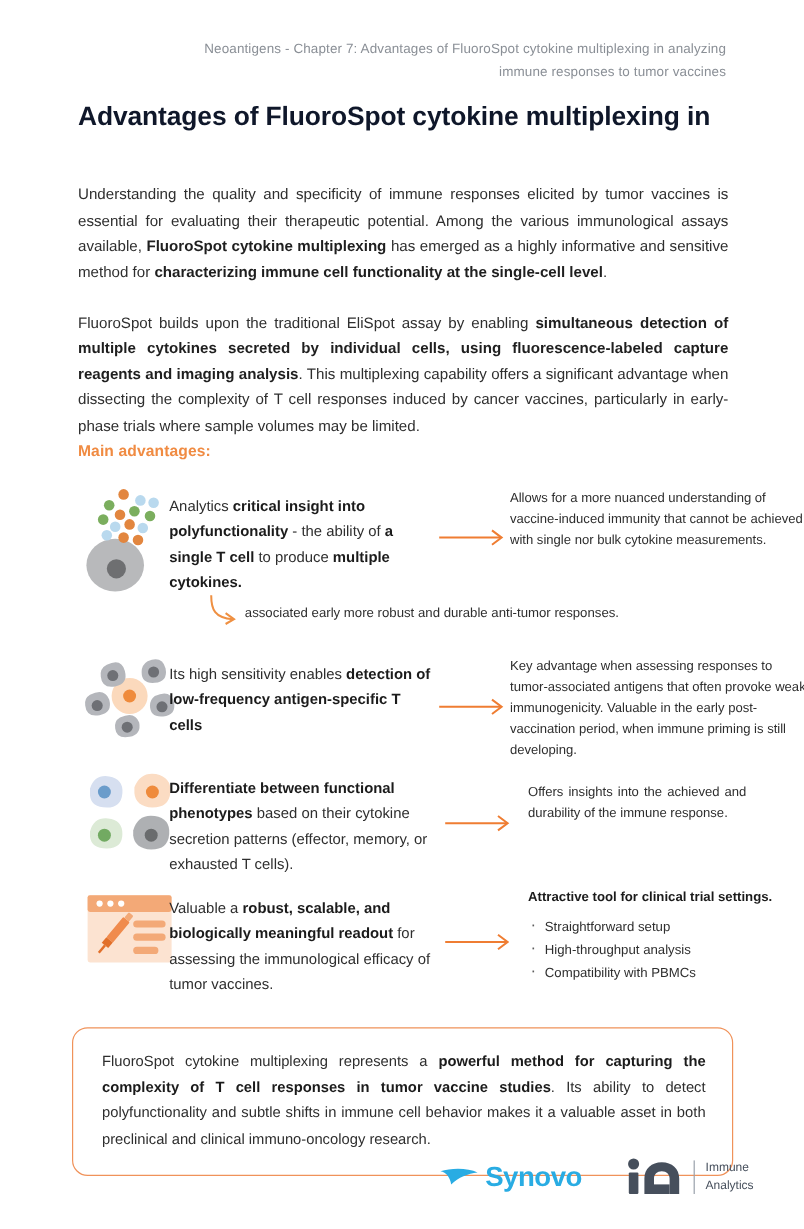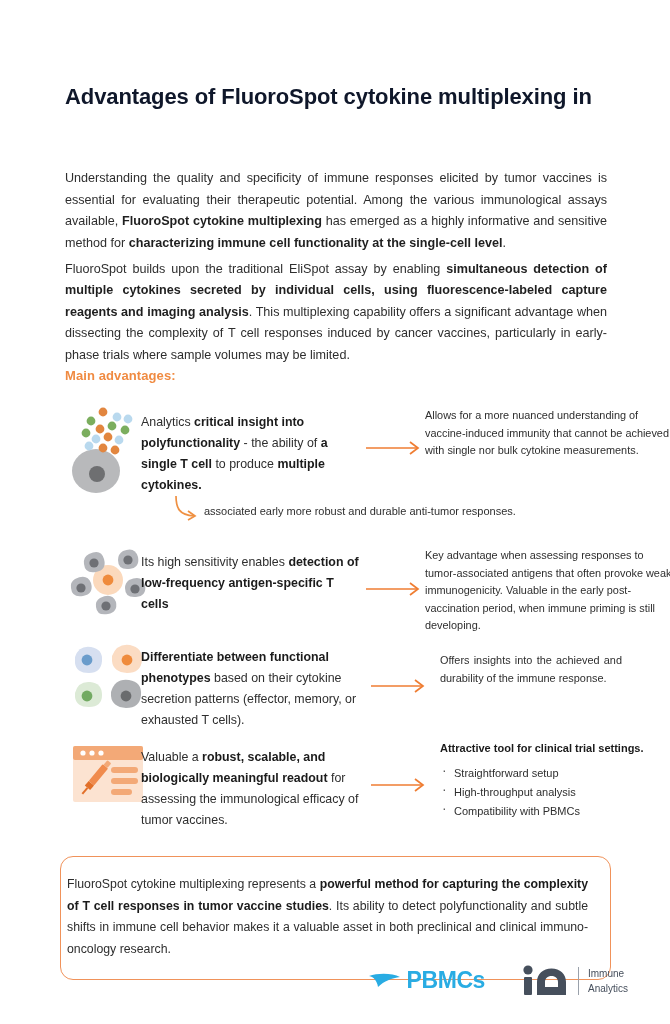--- a/index.html
+++ b/index.html
@@ -57,21 +57,21 @@
   .para {
     position: absolute;
     left: 65px;
     width: 542px;
     font-size: 12.6px;
     line-height: 21.5px;
     color: #2e2e2e;
     text-align: justify;
   }
   .para b { font-weight: bold; color: #1f1f1f; }
-  #para1 { top: 156px; margin-top: 12px; }
+  #para1 { top: 140px; margin-top: 12px; }
   #para2 { top: 246px; }
 
   
   .section-heading {
     position: absolute;
     top: 368px;
     left: 65px;
     font-size: 13px;
     font-weight: bold;
     color: #f08b42;
@@ -189,21 +189,21 @@
 
   
   .callout {
     position: absolute;
     left: 60px;
     top: 856px;
     width: 551px;
     box-sizing: border-box;
     border: 1.4px solid #f0925a;
     border-radius: 13px;
-    padding: 17px 22px 19px 6px;
+    padding: 17px 22px 19px 24px;
     font-size: 12.3px;
     line-height: 21.5px;
     color: #2e2e2e;
     text-align: justify;
   }
   .callout b { font-weight: bold; color: #1b1b1b; }
 
   
   .footer {
     position: absolute;
@@ -243,20 +243,24 @@
     font-size: 10px;
     line-height: 15px;
     color: #464f5c;
   }
 </style>
 </head>
 <body>
 
 <div class="page">
 
+  <div class="running-header">
+    <span>Neoantigens - Chapter 7: Advantages of FluoroSpot cytokine multiplexing in analyzing</span><br>
+    <span>immune responses to tumor vaccines</span>
+  </div>
 
   <h1 class="doc-title">
     <span class="ln">Advantages of FluoroSpot cytokine multiplexing in</span>
   </h1>
 
   <p class="para" id="para1"><span>Understanding the quality and specificity of immune responses elicited by tumor vaccines is essential for evaluating their therapeutic potential. Among the various immunological assays available, </span><b>FluoroSpot cytokine multiplexing</b><span> has emerged as a highly informative and sensitive method for </span><b>characterizing immune cell functionality at the single-cell level</b><span>.</span></p>
 
   <p class="para" id="para2"><span>FluoroSpot builds upon the traditional EliSpot assay by enabling </span><b>simultaneous detection of multiple cytokines secreted by individual cells, using fluorescence-labeled capture reagents and imaging analysis</b><span>. This multiplexing capability offers a significant advantage when dissecting the complexity of T cell responses induced by cancer vaccines, particularly in early-phase trials where sample volumes may be limited.</span></p>
 
   <div class="section-heading">Main advantages:</div>
@@ -386,21 +390,21 @@
     </div>
   </div>
 
   <div class="callout"><span>FluoroSpot cytokine multiplexing represents a </span><b>powerful method for capturing the complexity of T cell responses in tumor vaccine studies</b><span>. Its ability to detect polyfunctionality and subtle shifts in immune cell behavior makes it a valuable asset in both preclinical and clinical immuno-oncology research.</span></div>
 
   <div class="footer">
     <div class="logo-synovo">
       <svg width="33" height="22" viewBox="0 0 33 22">
         <path d="M1 6 C10 3 24 3 32 7 C24 8 16 11 10 17 C9 11 6 7 1 6z" fill="#29ace3"></path>
       </svg>
-      <span class="wordmark">PBMCs</span>
+      <span class="wordmark">Synovo</span>
     </div>
     <div class="logo-ia">
       <svg width="48" height="32" viewBox="0 0 48 32">
         <circle cx="7" cy="5" r="4.6" fill="#464f5c"></circle>
         <rect x="3" y="12" width="8" height="18" rx="1" fill="#464f5c"></rect>
         <path d="M16 30 L16 17 C16 9 22 3.5 30.5 3.5 C39 3.5 45 9 45 17 L45 30 L37 30 L37 17 C37 13.6 34.5 11 30.5 11 C26.5 11 24 13.6 24 17 L24 30 Z" fill="#464f5c"></path>
         <rect x="24" y="22" width="13" height="8" fill="#464f5c"></rect>
       </svg>
       <div class="ia-divider"></div>
       <div class="ia-words">

